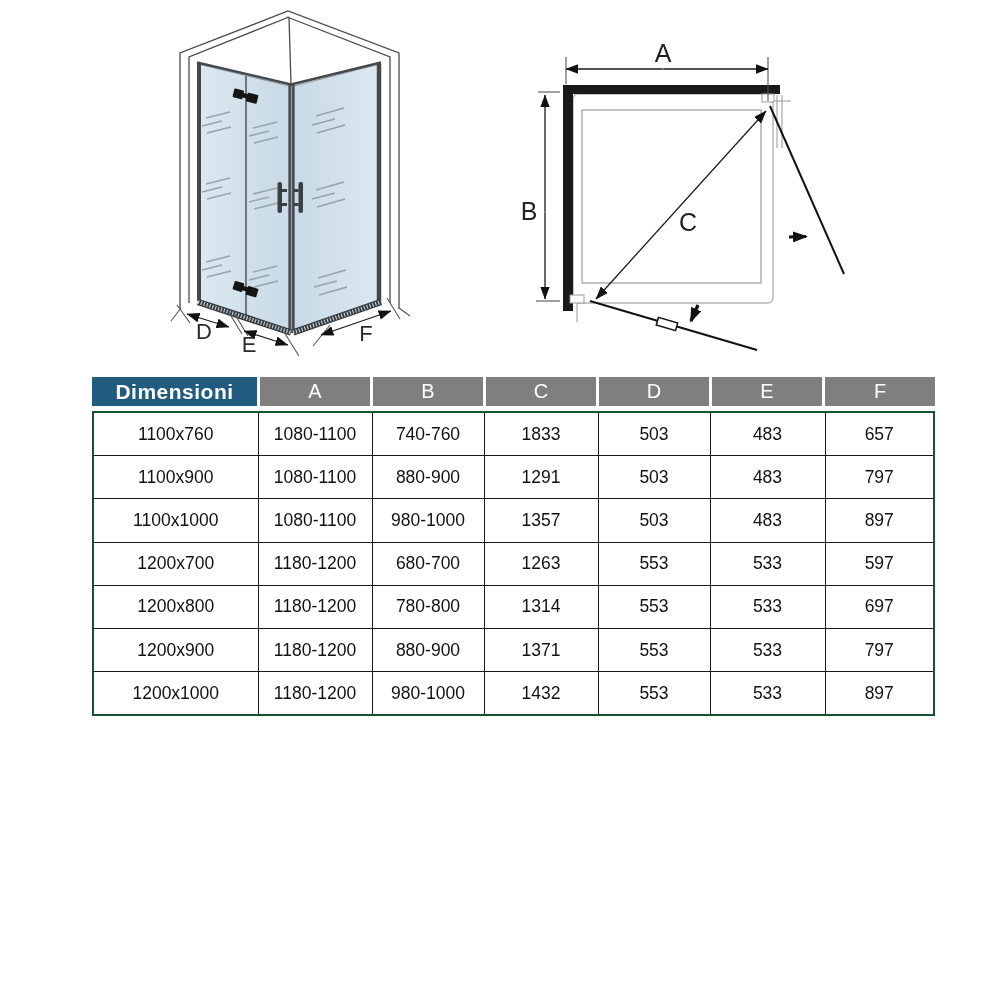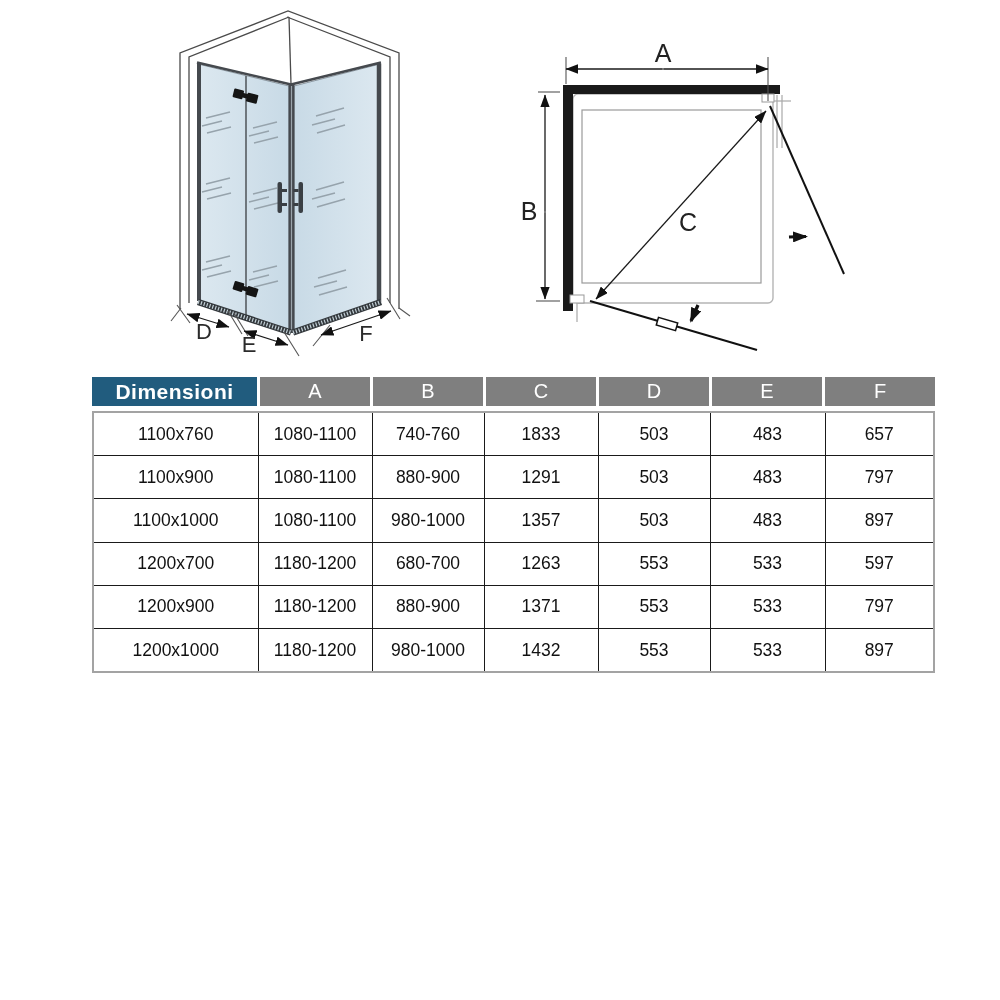--- a/index.html
+++ b/index.html
@@ -13,21 +13,21 @@
   #table-wrap{position:absolute;left:78px;top:377px;width:843px;margin-left:14px;}
   #table-header{display:flex;gap:3px;height:29px;}
   #table-header .title-cell{
       width:165px;flex:0 0 165px;background:var(--accent-blue,#215c7e);color:#fff;
       font-weight:bold;font-size:21px;display:flex;align-items:center;justify-content:center;
       letter-spacing:.5px;}
   #table-header .hcol{
       flex:1 1 0;background:var(--header-gray,#7f7f7f);color:#fff;font-size:20px;
       display:flex;align-items:center;justify-content:center;}
   #dim-table{border-collapse:collapse;table-layout:fixed;width:843px;margin-top:5px;
-      border:2px solid #a3a3a3;}
+      border:2px solid #14532d;}
   #dim-table td{border:1.5px solid #1a1a1a;height:42.2px;text-align:center;
       vertical-align:middle;font-size:17.5px;color:#111;padding:0;}
   .c0{width:165px;} .c1{width:114px;} .c2{width:112px;} .c3{width:114px;}
   .c4{width:112px;} .c5{width:115px;} .c6{width:109px;}
 
   
   .thin{stroke:#4a4a4a;stroke-width:1.3;fill:none;}
   .glassL{fill:url(#gL);stroke:#74828c;stroke-width:.8;}
   .glassR{fill:url(#gR);stroke:#74828c;stroke-width:.8;}
   .frame{stroke:#45494e;fill:none;}
@@ -245,20 +245,29 @@
           <tr>
             <td>1200x700</td>
             <td>1180-1200</td>
             <td>680-700</td>
             <td>1263</td>
             <td>553</td>
             <td>533</td>
             <td>597</td>
           </tr>
           <tr>
+            <td>1200x800</td>
+            <td>1180-1200</td>
+            <td>780-800</td>
+            <td>1314</td>
+            <td>553</td>
+            <td>533</td>
+            <td>697</td>
+          </tr>
+          <tr>
             <td>1200x900</td>
             <td>1180-1200</td>
             <td>880-900</td>
             <td>1371</td>
             <td>553</td>
             <td>533</td>
             <td>797</td>
           </tr>
           <tr>
             <td>1200x1000</td>

